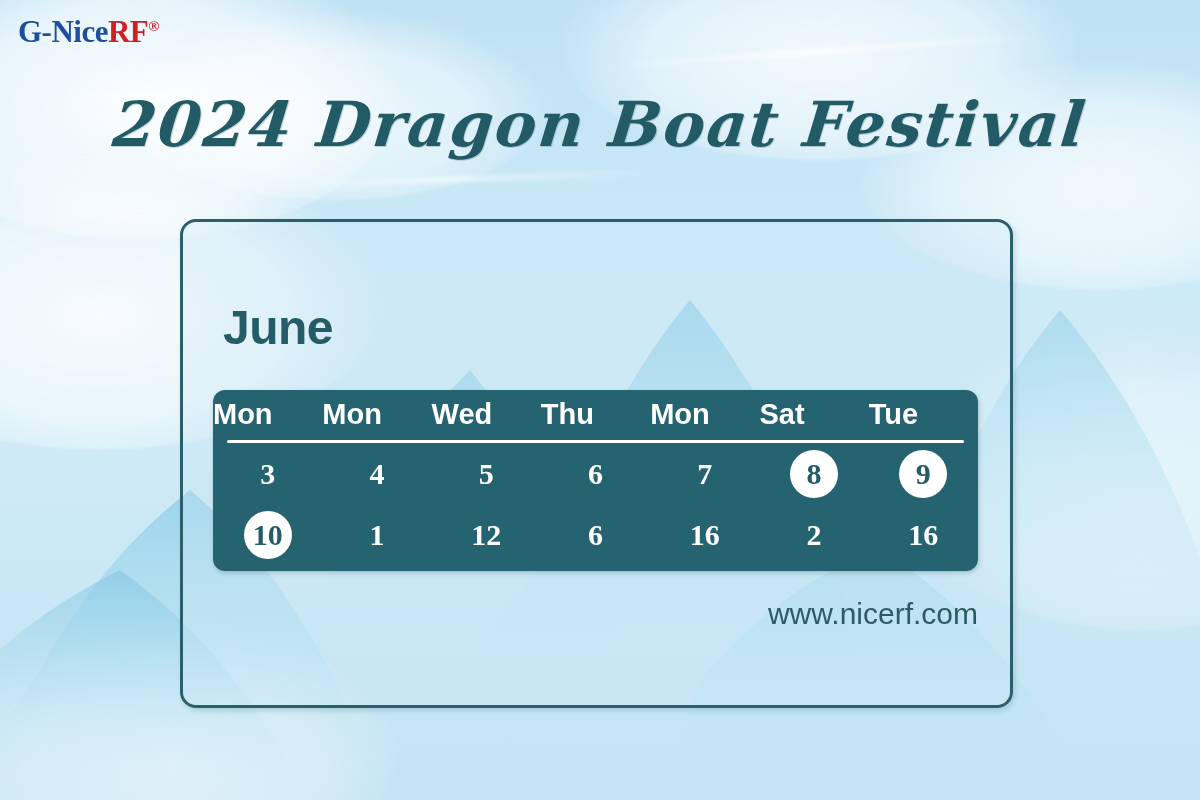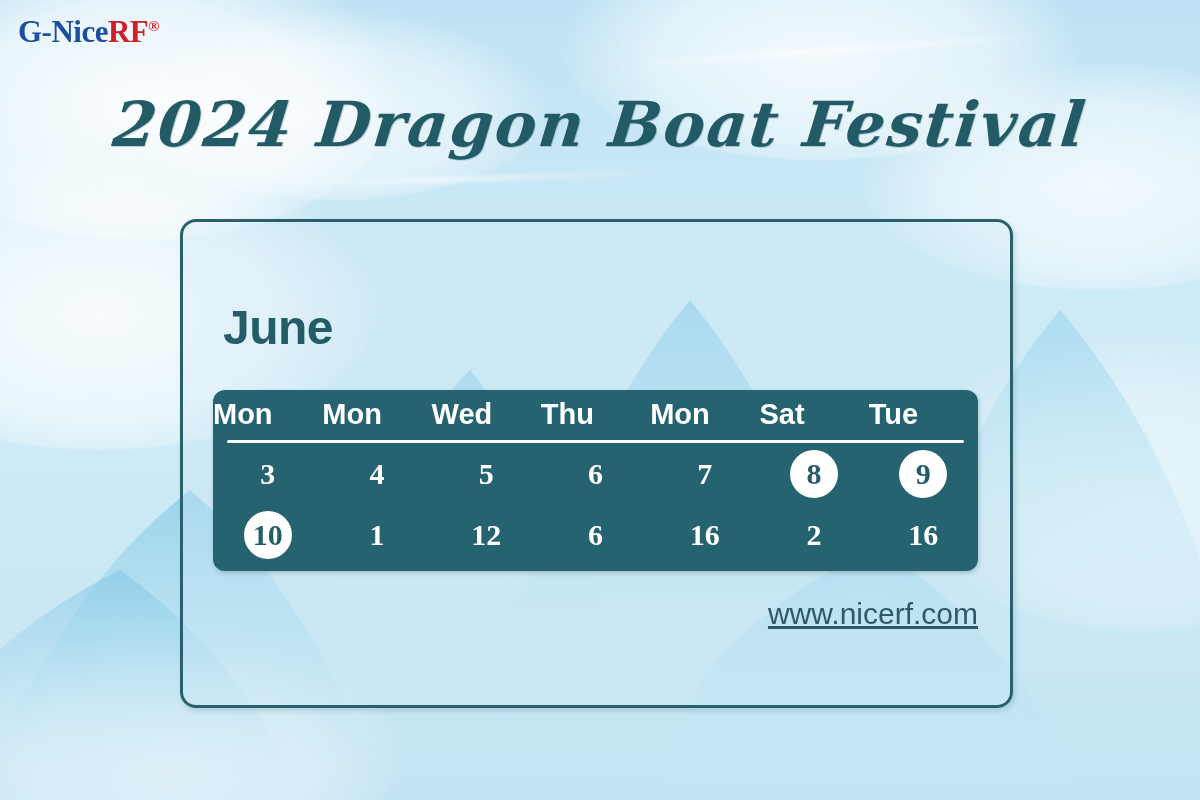--- a/index.html
+++ b/index.html
@@ -201,21 +201,21 @@
   
   #contact {
     position: absolute;
     right: 32px;
     top: 374px;
     text-align: center;
     color: #2d5a66;
     font-size: 30px;
     line-height: 1.22;
   }
-  #contact div { white-space: nowrap; text-decoration: underline; }
+  #contact div { white-space: nowrap; }
 </style>
 </head>
 <body>
 
 <div id="poster">
 
   <div class="sky-wrap">
     <div class="cloud c1"></div>
     <div class="cloud c2"></div>
     <div class="cloud c3"></div>

